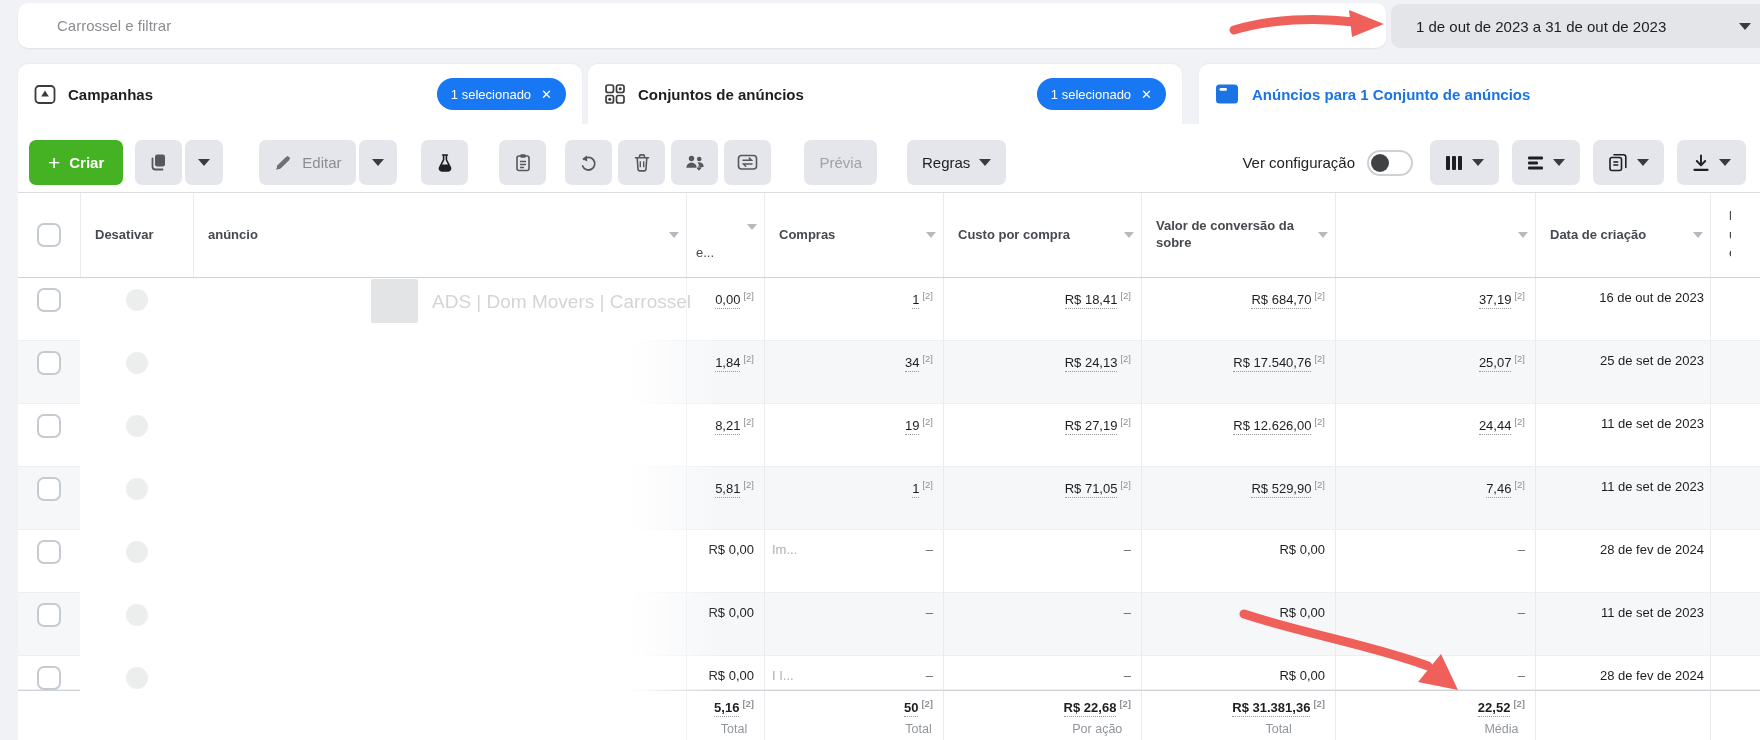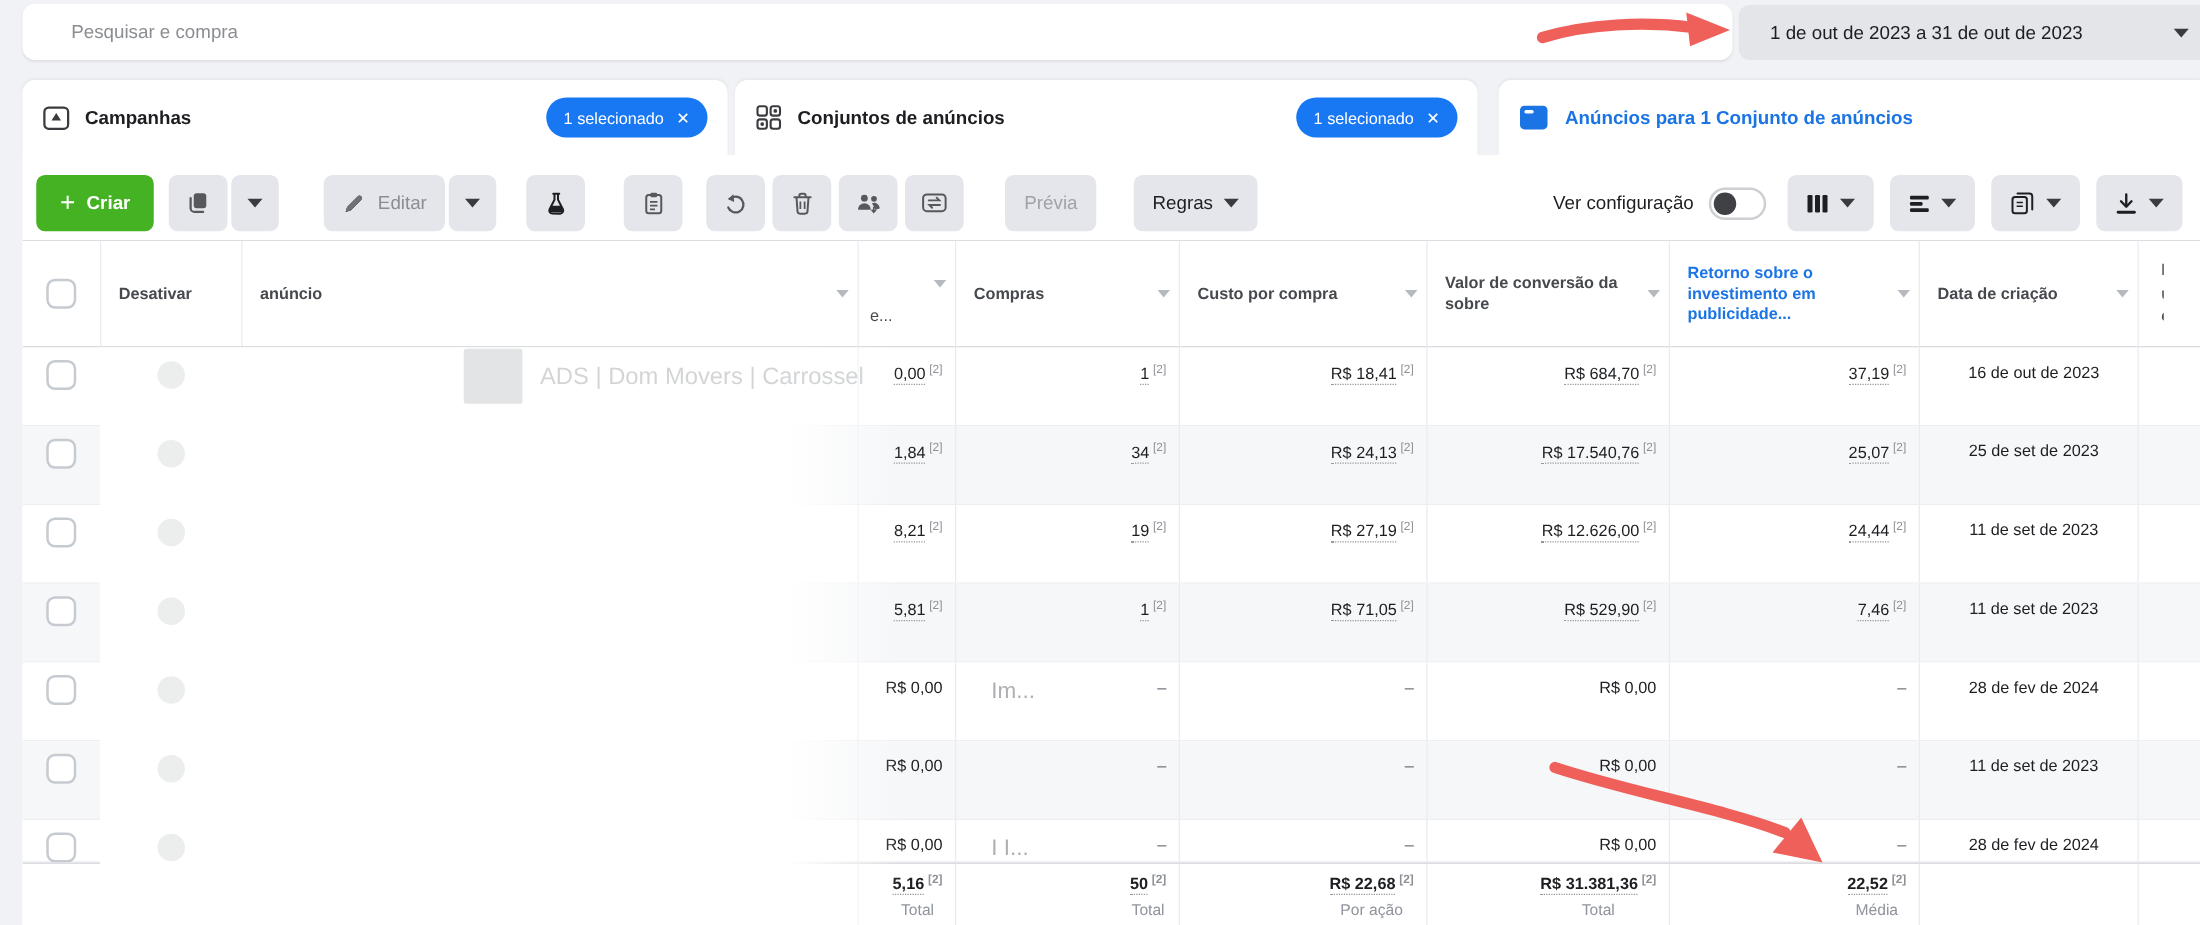--- a/index.html
+++ b/index.html
@@ -60,43 +60,43 @@
   .trow.r7 { height:34px; }
   .c-check { display:flex; justify-content:center; padding-top:10px; }
   .thead .c-check { padding-top:0; align-items:center; }
   .cb { width:24px; height:24px; border:2px solid #c6cbd2; border-radius:7px; background:#fff; display:inline-block; flex:none; }
   .c-toggle { display:flex; justify-content:center; padding-top:11px; }
   .toggle-ghost { width:22px; height:22px; border-radius:50%; background:rgba(70,74,80,.10); position:relative; z-index:3; }
   .num { text-align:right; padding:12px 10px 0 4px; font-size:13px; color:#1c1e21; white-space:nowrap; }
   .dotted { border-bottom:1px dotted #96999e; padding-bottom:1px; }
   .fn { font-size:9.5px; color:#8d9095; margin-left:3px; vertical-align:5px; }
   .dash { color:#606770; }
-  .c-date { text-align:center; padding:12px 6px 0 14px; font-size:13px; color:#1c1e21; white-space:nowrap; }
+  .c-date { text-align:right; padding:12px 6px 0 14px; font-size:13px; color:#1c1e21; white-space:nowrap; }
 
   .ghost-thumb { position:absolute; left:177px; top:1px; width:47px; height:44px; background:rgba(168,172,178,.33); border-radius:2px; z-index:3; }
   .ghost-name { position:absolute; left:238px; top:13px; font-size:19px; color:rgba(148,152,158,.42); white-space:nowrap; z-index:3; }
-  .ghost-frag { position:absolute; left:599px; top:12px; font-size:18px; color:rgba(118,122,128,.60); white-space:nowrap; z-index:3; }
+  .ghost-frag { position:absolute; left:578px; top:12px; font-size:13px; color:rgba(118,122,128,.60); white-space:nowrap; z-index:3; }
 
   .totalsrow { height:51px; border-top:1px solid #cfd2d6; border-bottom:none; background:#fff; }
   .totalsrow .num { padding-top:7px; }
   .tv { display:inline-block; text-align:center; }
   .tv .val { font-weight:700; font-size:13px; color:#1c1e21; }
   .tsub { display:block; font-size:12.5px; color:#90949c; margin-top:7px; font-weight:400; }
 
   .overlay { position:absolute; left:62px; top:85px; width:640px; bottom:0; z-index:2; pointer-events:none;
              background:linear-gradient(90deg,#fff 0%,#fff 86%,rgba(255,255,255,0) 100%); }
   .annot { position:absolute; z-index:6; pointer-events:none; }
 </style>
 </head>
 <body>
 
 <div class="page">
 
   <div class="searchbar">
-    <span>Pesquisar e compra</span>
+    <span>Carrossel e filtrar</span>
   </div>
 
   <svg class="annot" style="left:1228px;top:6px;" width="162" height="38" viewBox="0 0 162 38">
     <path d="M6 24 C 42 13, 88 11, 126 16" stroke="#f0605a" stroke-width="9" fill="none" stroke-linecap="round"></path>
     <path d="M121 4 L156 18 L124 31 Z" fill="#f0605a"></path>
   </svg>
 
   <div class="datepicker">
     <span class="dtext">1 de out de 2023 a 31 de out de 2023</span>
     <span class="caret"></span>
@@ -283,21 +283,20 @@
           </div>
         <div class="cell vb hcell">
             <span>Custo por compra</span>
             <span class="sort"></span>
           </div>
         <div class="cell vb hcell">
             <span>Valor de conversão da sobre</span>
             <span class="sort"></span>
           </div>
         <div class="cell vb hcell">
-            <span class="c-roasH">Retorno sobre o investimento em publicidade...</span>
             <span class="sort"></span>
           </div>
         <div class="cell vb hcell">
             <span>Data de criação</span>
             <span class="sort"></span>
           </div>
         <div class="cell vb hcell">
           <span class="hlines">
               <span>Da</span>
               <span>últ</span>

